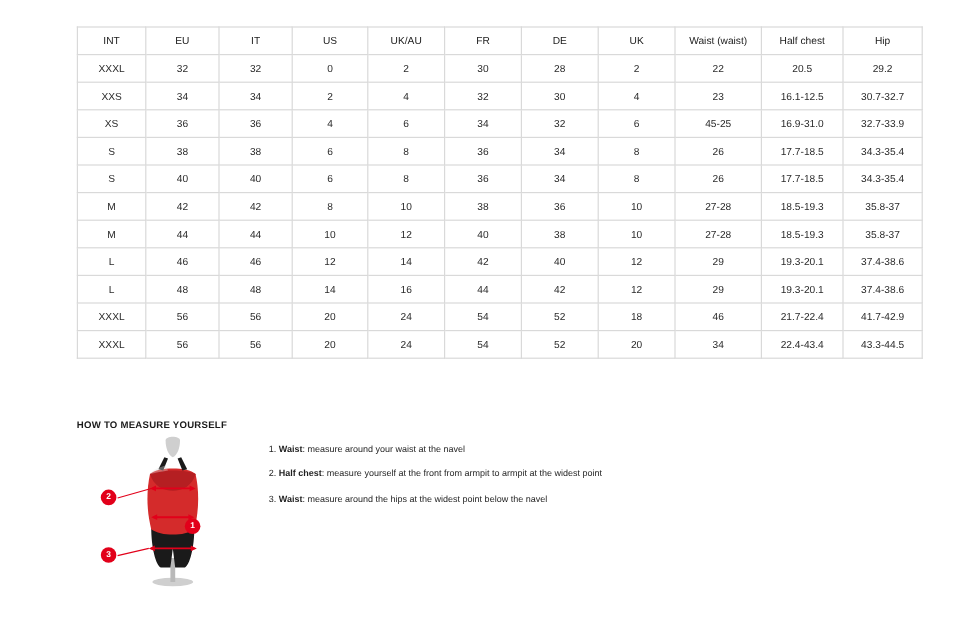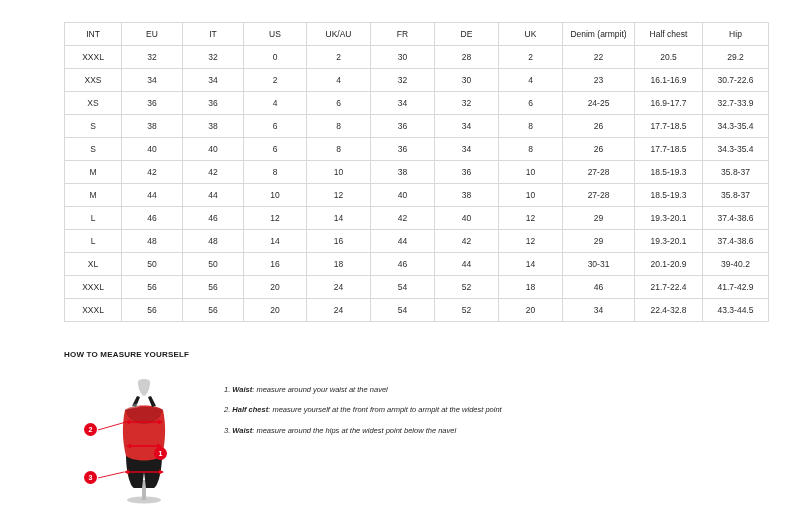--- a/index.html
+++ b/index.html
@@ -68,39 +68,38 @@
     position: absolute;
     left: 64px;
     top: 350px;
     width: 672px;
   }
   .howto-title {
     font-size: 8px;
     font-weight: bold;
     letter-spacing: 0.2px;
     color: #1a1a1a;
-    margin-bottom: 17px;
+    margin-bottom: 2px;
   }
   .howto-body {
     position: relative;
     display: flex;
     align-items: flex-start;
   }
   .figure-area {
     position: relative;
     width: 120px;
     height: 130px;
     margin-left: 18px;
     flex: 0 0 auto;
   }
   .notes {
     margin-left: 22px;
     padding-top: 10px;
     flex: 1 1 auto;
-    font-style: italic;
   }
   .note {
     font-size: 7.5px;
     color: #1f1f1f;
     margin-bottom: 12px;
     line-height: 1.1;
   }
   .note b { font-weight: bold; }
 
   
@@ -145,21 +144,21 @@
       <thead>
         <tr id="header-row">
             <th>INT</th>
             <th>EU</th>
             <th>IT</th>
             <th>US</th>
             <th>UK/AU</th>
             <th>FR</th>
             <th>DE</th>
             <th>UK</th>
-            <th>Denim (armpit)</th>
+            <th>Waist (waist)</th>
             <th>Half chest</th>
             <th>Hip</th>
           </tr>
       </thead>
       <tbody id="table-body">
           <tr>
             <td>XXXL</td>
             <td>32</td>
             <td>32</td>
             <td>0</td>
@@ -174,34 +173,34 @@
           <tr>
             <td>XXS</td>
             <td>34</td>
             <td>34</td>
             <td>2</td>
             <td>4</td>
             <td>32</td>
             <td>30</td>
             <td>4</td>
             <td>23</td>
-            <td>16.1-16.9</td>
-            <td>30.7-22.6</td>
+            <td>16.1-12.5</td>
+            <td>30.7-32.7</td>
           </tr>
           <tr>
             <td>XS</td>
             <td>36</td>
             <td>36</td>
             <td>4</td>
             <td>6</td>
             <td>34</td>
             <td>32</td>
             <td>6</td>
-            <td>24-25</td>
-            <td>16.9-17.7</td>
+            <td>45-25</td>
+            <td>16.9-31.0</td>
             <td>32.7-33.9</td>
           </tr>
           <tr>
             <td>S</td>
             <td>38</td>
             <td>38</td>
             <td>6</td>
             <td>8</td>
             <td>36</td>
             <td>34</td>
@@ -269,33 +268,20 @@
             <td>14</td>
             <td>16</td>
             <td>44</td>
             <td>42</td>
             <td>12</td>
             <td>29</td>
             <td>19.3-20.1</td>
             <td>37.4-38.6</td>
           </tr>
           <tr>
-            <td>XL</td>
-            <td>50</td>
-            <td>50</td>
-            <td>16</td>
-            <td>18</td>
-            <td>46</td>
-            <td>44</td>
-            <td>14</td>
-            <td>30-31</td>
-            <td>20.1-20.9</td>
-            <td>39-40.2</td>
-          </tr>
-          <tr>
             <td>XXXL</td>
             <td>56</td>
             <td>56</td>
             <td>20</td>
             <td>24</td>
             <td>54</td>
             <td>52</td>
             <td>18</td>
             <td>46</td>
             <td>21.7-22.4</td>
@@ -304,21 +290,21 @@
           <tr>
             <td>XXXL</td>
             <td>56</td>
             <td>56</td>
             <td>20</td>
             <td>24</td>
             <td>54</td>
             <td>52</td>
             <td>20</td>
             <td>34</td>
-            <td>22.4-32.8</td>
+            <td>22.4-43.4</td>
             <td>43.3-44.5</td>
           </tr>
         </tbody>
     </table>
   </div>
 
   <div class="howto">
     <div class="howto-title">HOW TO MEASURE YOURSELF</div>
     <div class="howto-body">
 

